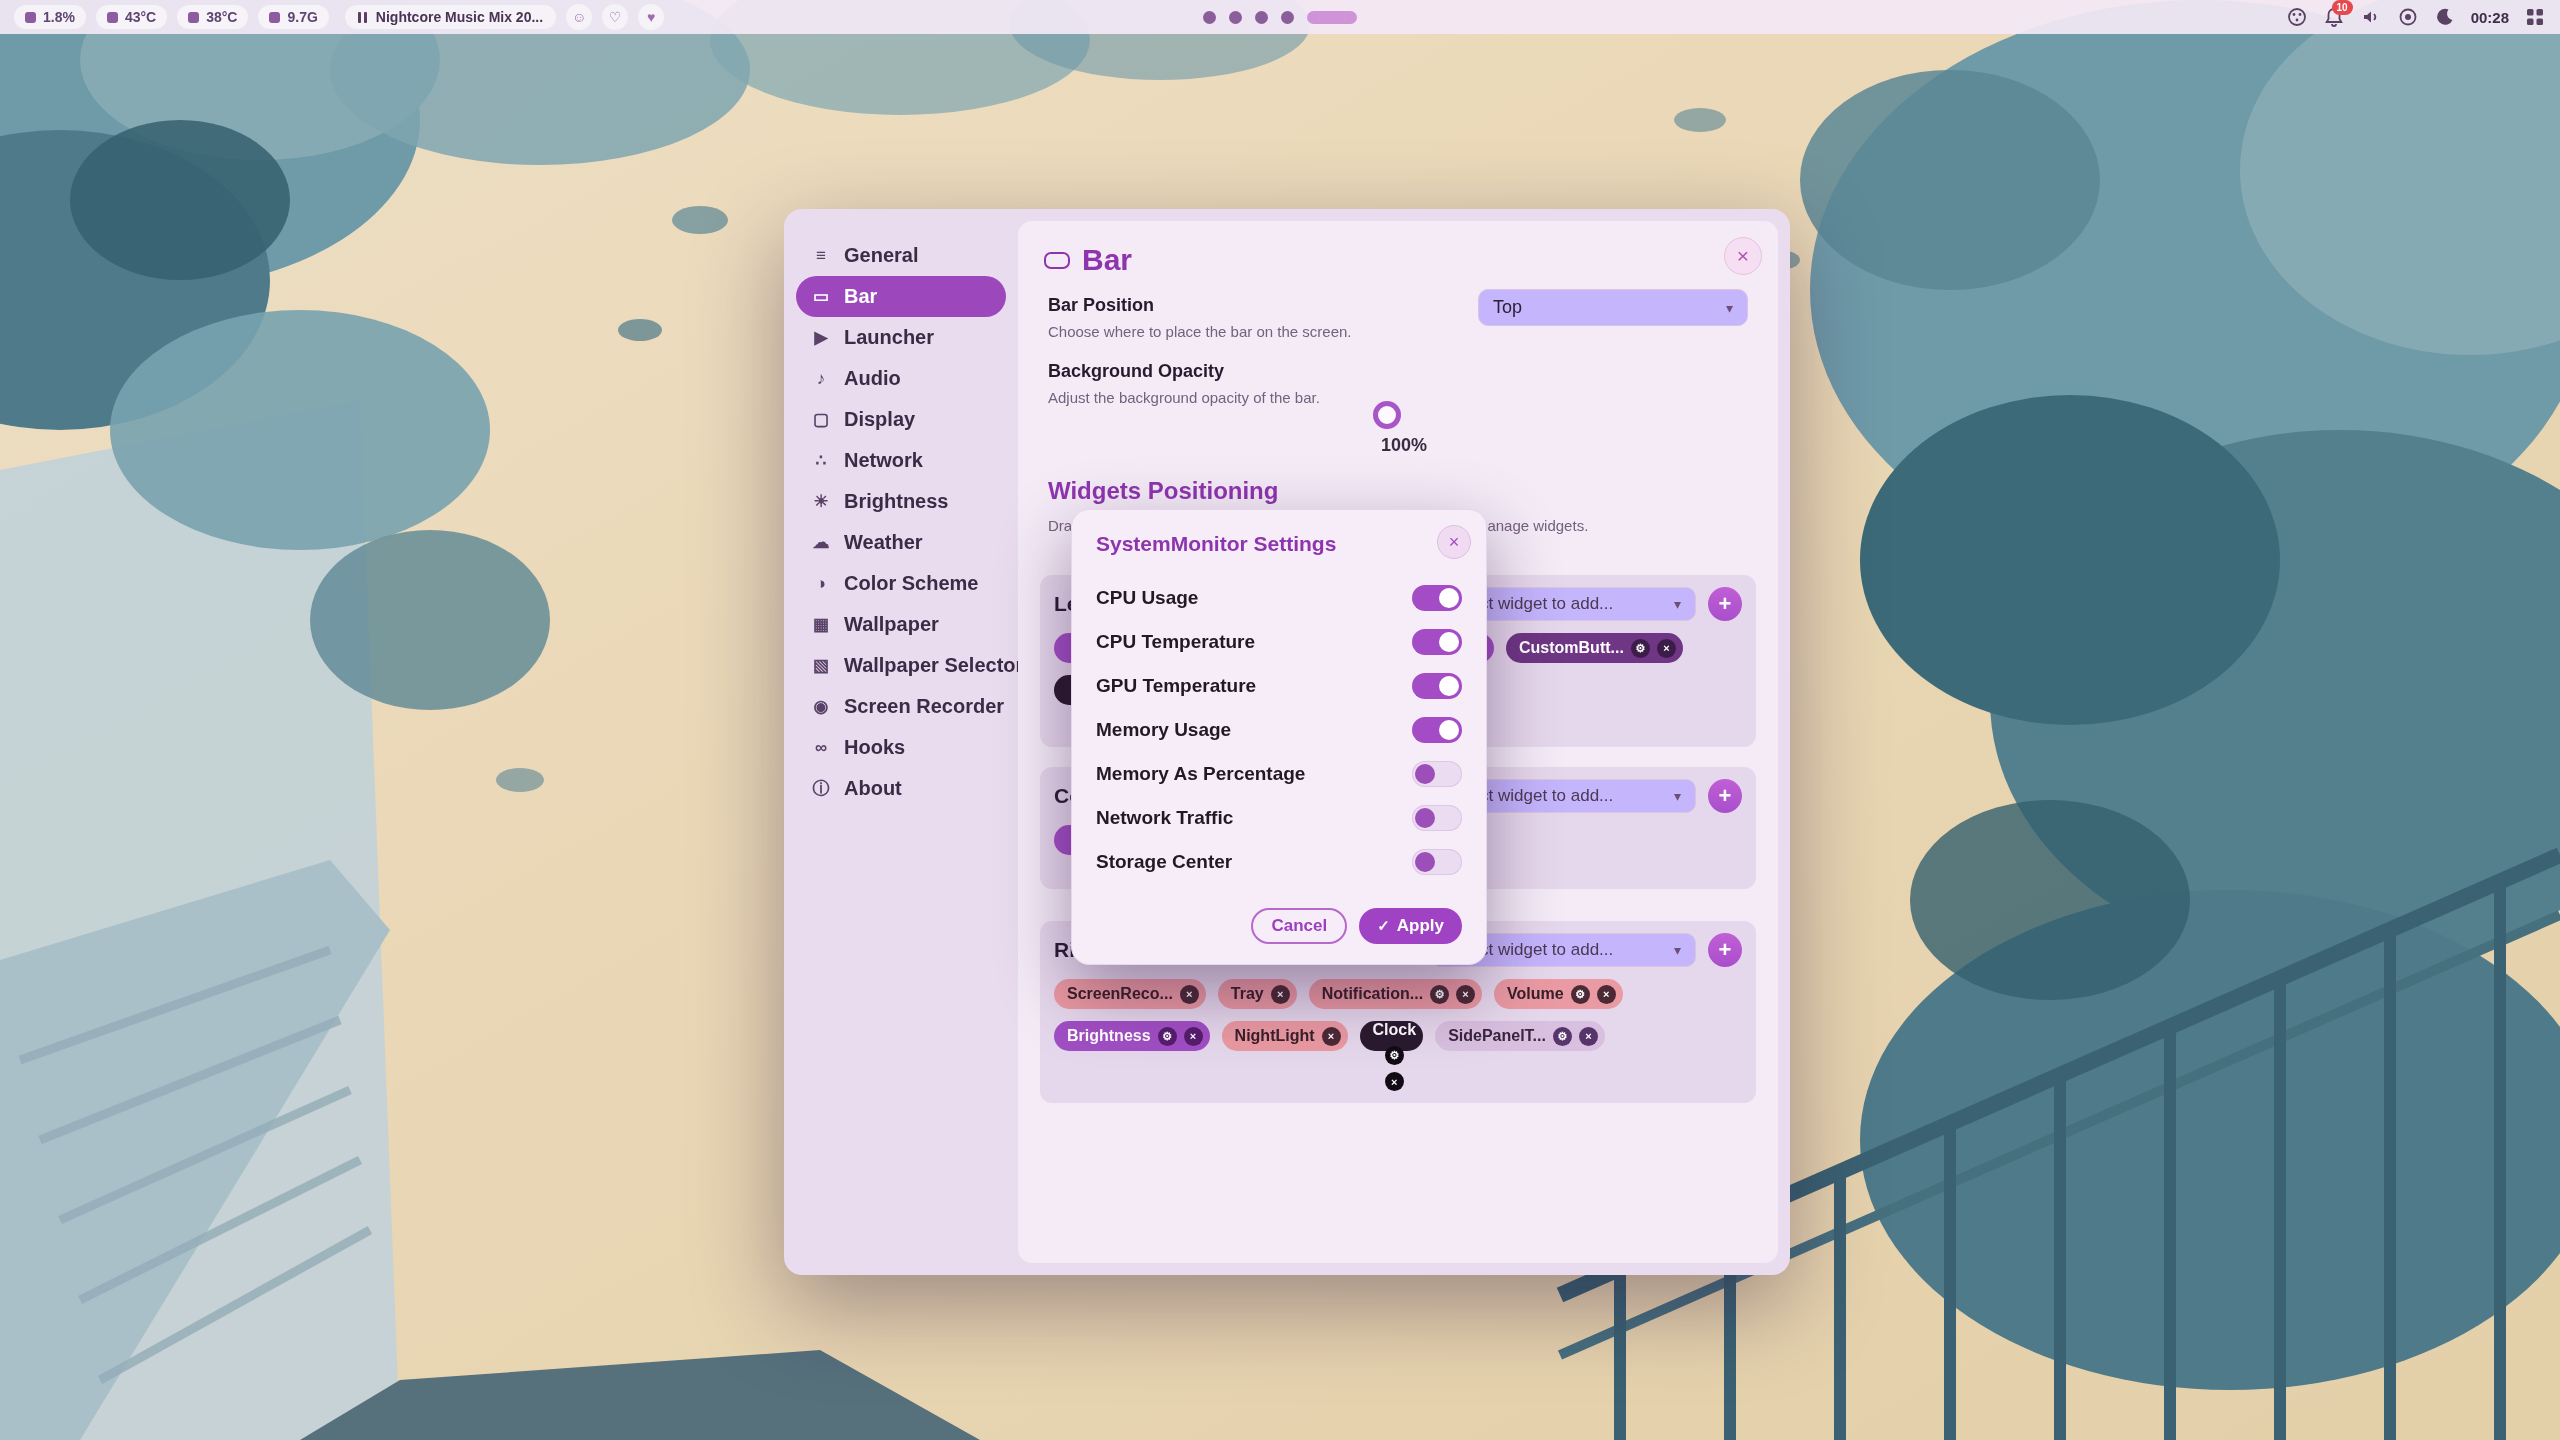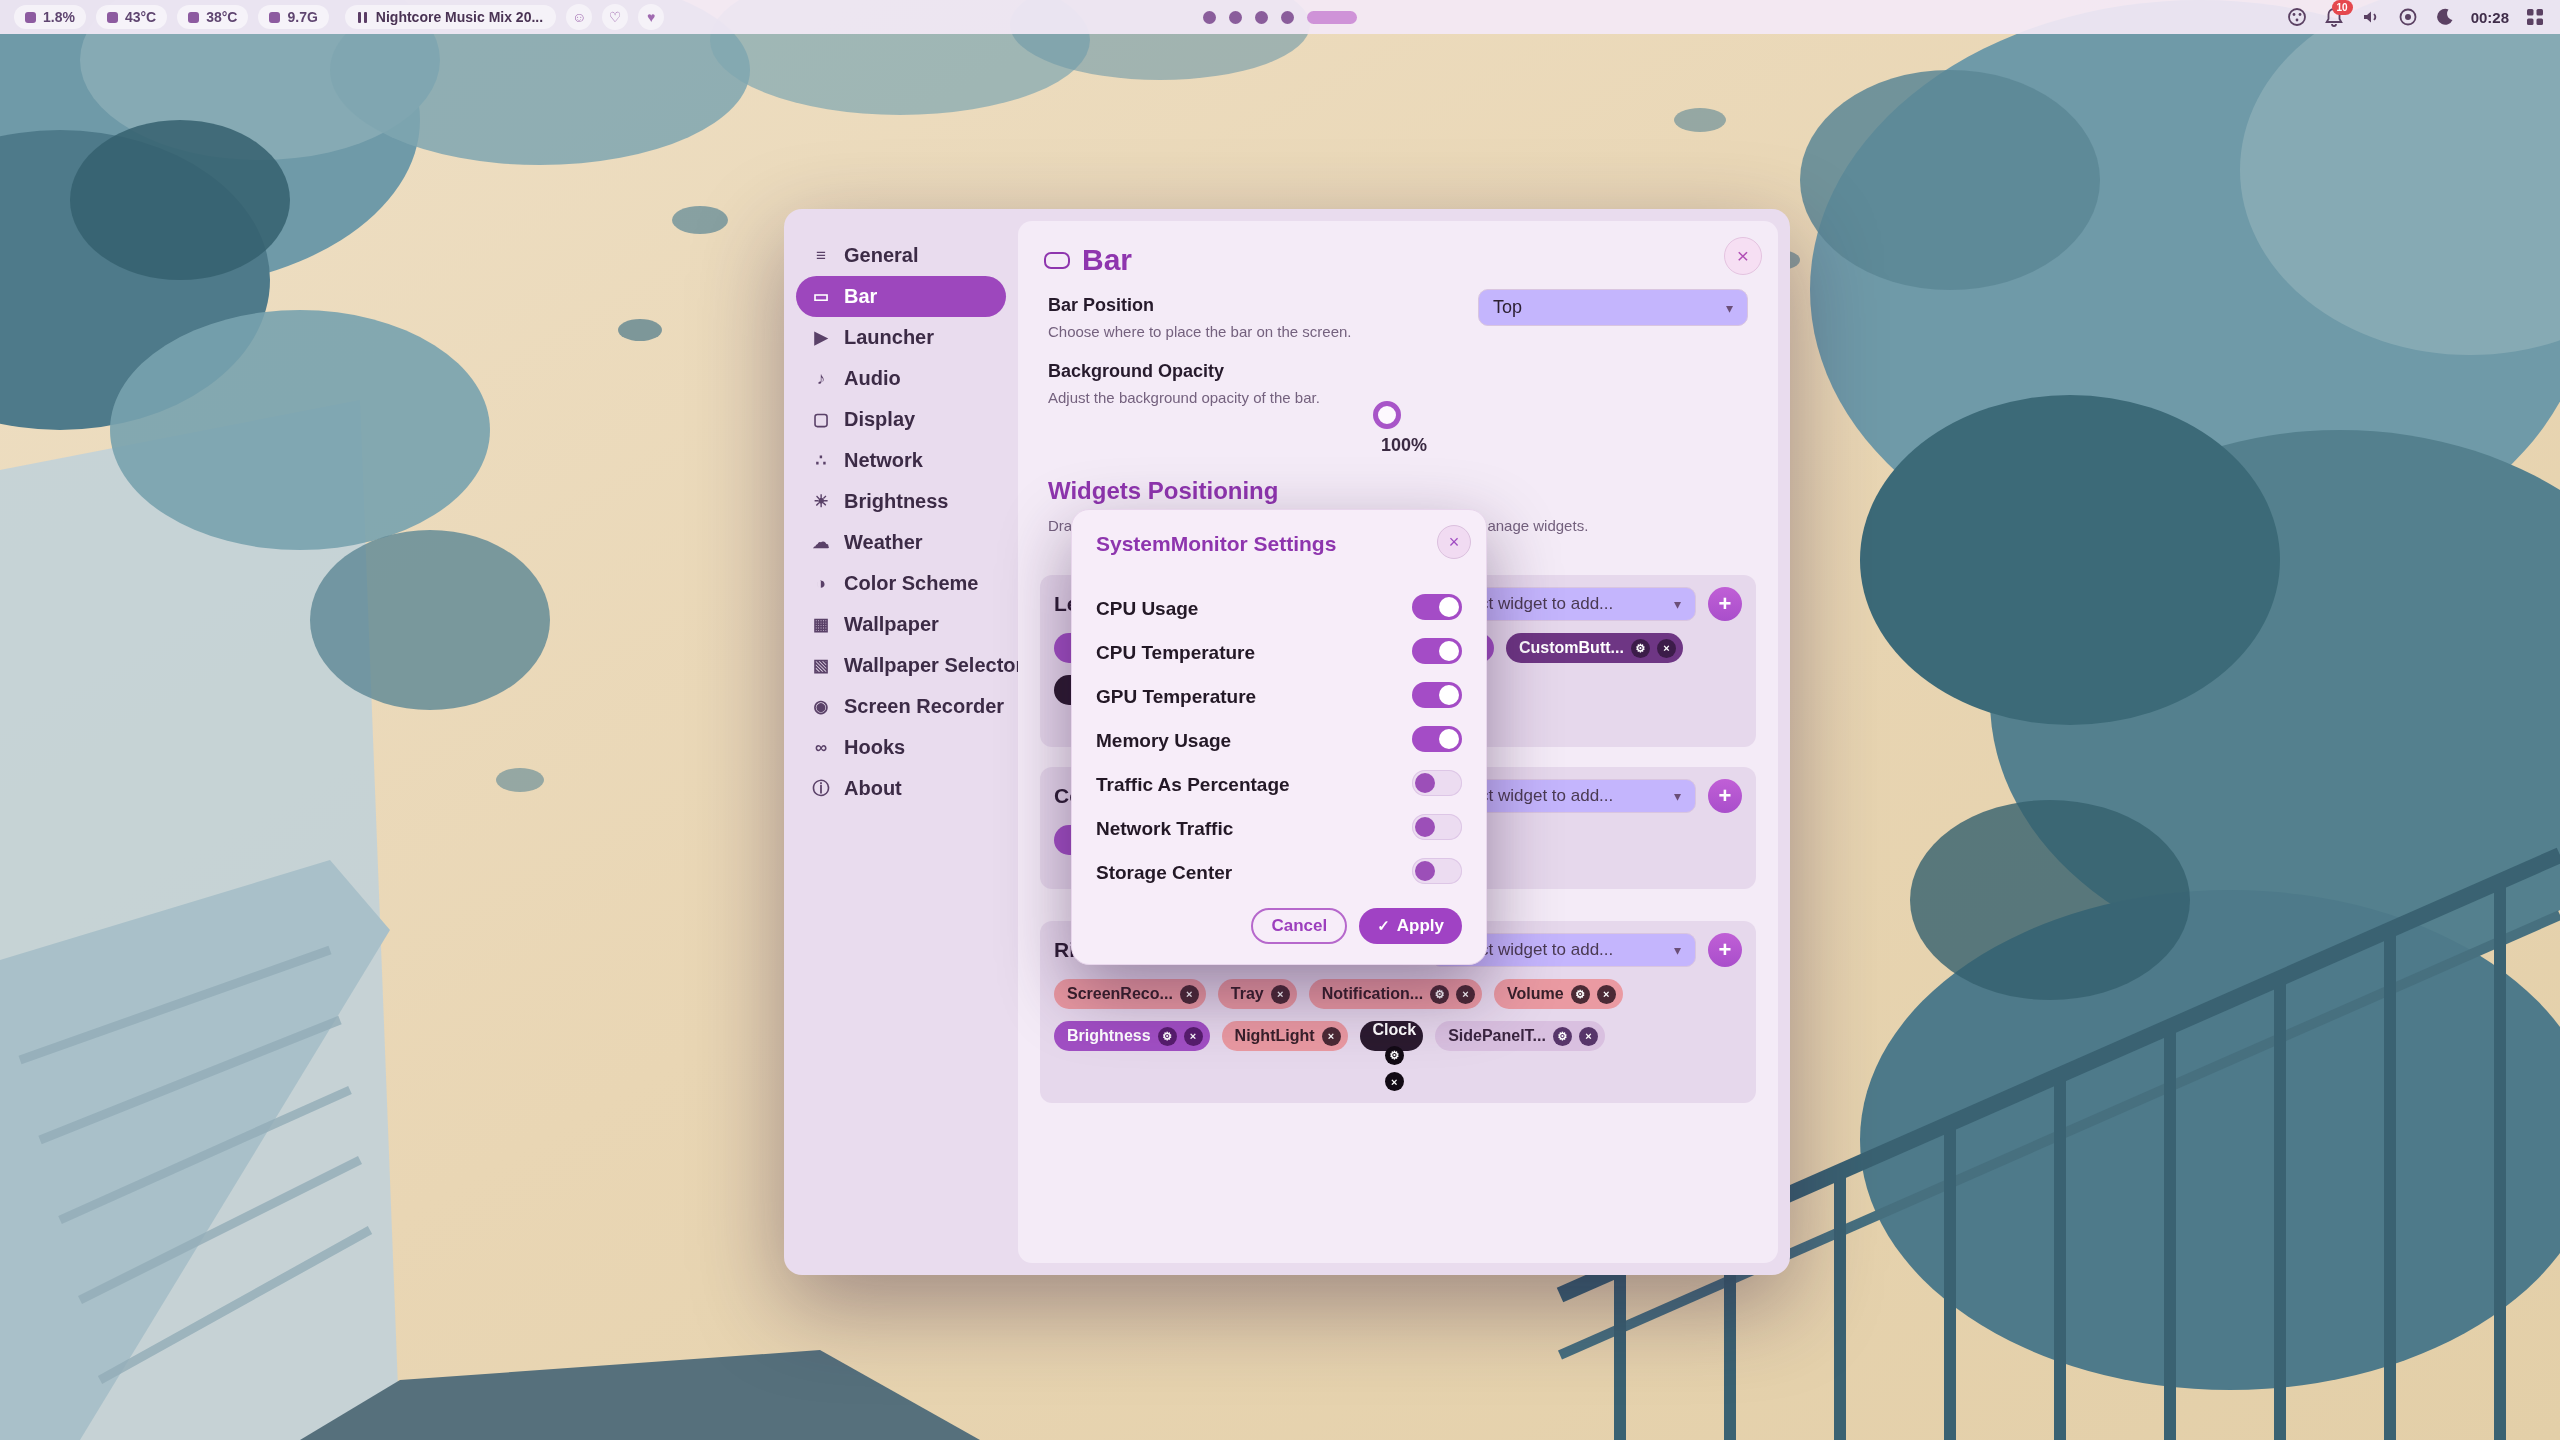--- a/index.html
+++ b/index.html
@@ -96,21 +96,21 @@
 
   
   .modal{position:absolute;left:1071px;top:509px;width:416px;height:456px;background:#f7edf9;
     border:1px solid #e8d6ec;border-radius:18px;box-shadow:0 26px 70px rgba(45,15,60,0.42);
     z-index:30;box-sizing:border-box;padding:22px 24px;}
   .modal-title{font-size:21px;font-weight:700;color:#8e35ae;}
   .modal-close{position:absolute;top:15px;right:15px;width:34px;height:34px;border-radius:50%;
     background:#f1dbf2;border:1px solid #dbc0de;color:#a04cc2;font-size:18px;
     display:flex;align-items:center;justify-content:center;box-sizing:border-box;}
   .toggle-rows{margin-top:20px;display:flex;flex-direction:column;}
-  .toggle-row{height:44px;display:flex;align-items:flex-end;justify-content:space-between;}
+  .toggle-row{height:44px;display:flex;align-items:center;justify-content:space-between;}
   .toggle-label{font-size:19px;font-weight:600;color:#231826;}
   .toggle{width:50px;height:26px;border-radius:13px;background:#ecdcf1;position:relative;
     box-shadow:inset 0 0 0 1px #ddc6e6;flex:none;}
   .toggle[data-on="true"]{background:#a44cc6;box-shadow:none;}
   .knob{position:absolute;top:3px;left:3px;width:20px;height:20px;border-radius:50%;background:#9c4fb8;}
   .toggle[data-on="true"] .knob{left:27px;background:#fff;}
   .modal-actions{position:absolute;right:24px;bottom:20px;display:flex;gap:12px;}
   .btn{height:36px;border-radius:18px;display:flex;align-items:center;gap:7px;padding:0 18px;
     font-size:17px;font-weight:700;box-sizing:border-box;}
   .btn-cancel{border:2px solid #b668cc;color:#9c3fbd;background:transparent;}
@@ -478,21 +478,21 @@
             <span class="knob"></span>
           </span>
       </div>
       <div class="toggle-row">
         <span class="toggle-label">Memory Usage</span>
         <span class="toggle" data-on="true">
             <span class="knob"></span>
           </span>
       </div>
       <div class="toggle-row">
-        <span class="toggle-label">Traffic As Percentage</span>
+        <span class="toggle-label">Memory As Percentage</span>
         <span class="toggle" data-on="false">
             <span class="knob"></span>
           </span>
       </div>
       <div class="toggle-row">
         <span class="toggle-label">Network Traffic</span>
         <span class="toggle" data-on="false">
             <span class="knob"></span>
           </span>
       </div>

